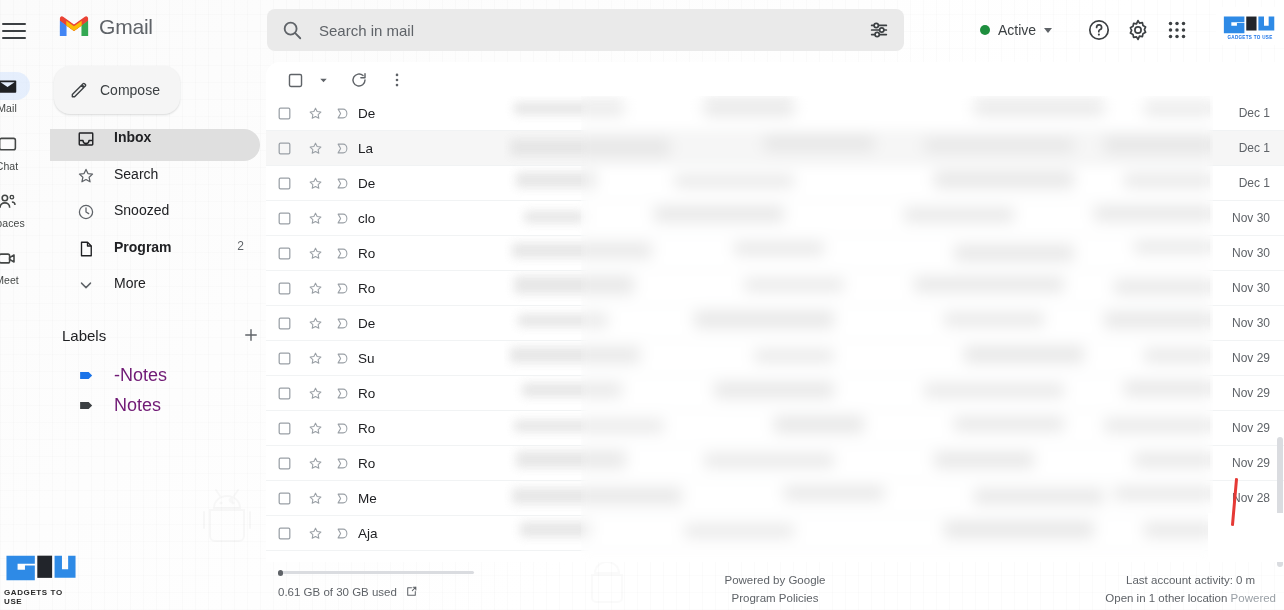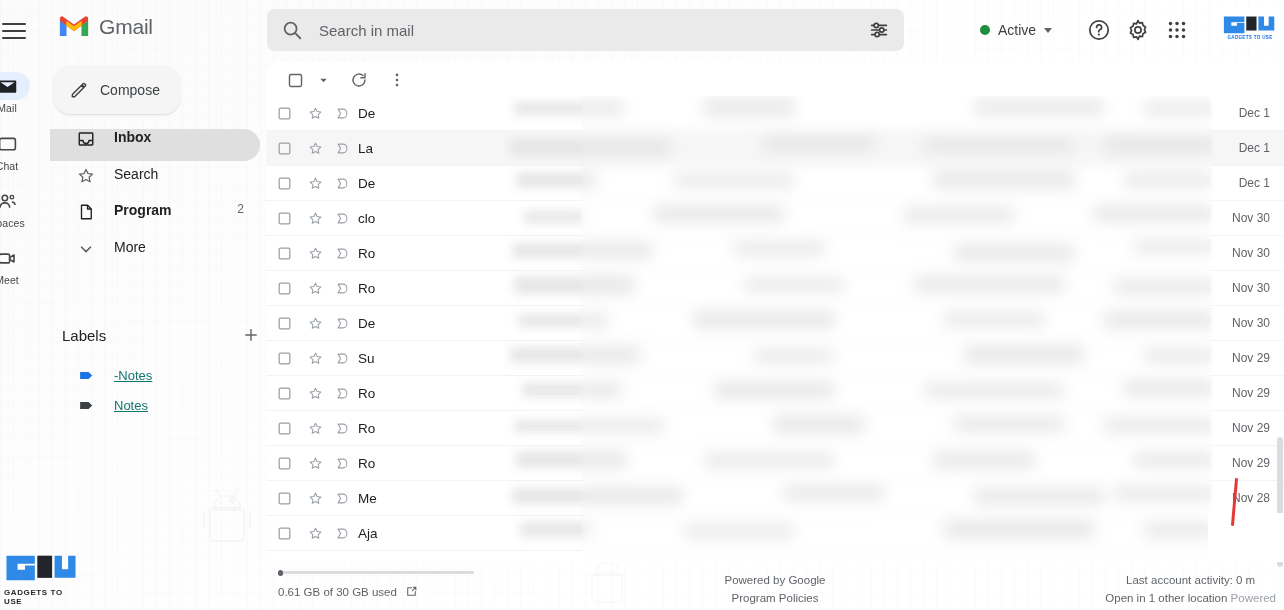--- a/index.html
+++ b/index.html
@@ -167,21 +167,21 @@
   }
   .labels-title { font-size: 15px; color: #202124; }
   .labels-add { width: 18px; height: 18px; cursor: pointer; }
 
   .label-list { position: absolute; left: 20px; top: 296px; width: 210px; }
   .label-item {
     height: 30px; display: flex; align-items: center;
     padding-left: 26px; border-radius: 0 16px 16px 0;
     cursor: pointer;
   }
-  .label-lbl { font-size: 13px; color: #0f766e; margin-left: 18px; text-decoration: underline; }
+  .label-lbl { font-size: 18px; color: #701a75; margin-left: 18px; }
 
   .gtu-watermark {
     position: absolute; left: 4px; bottom: 4px;
     width: 78px; z-index: 7;
   }
   .gtu-watermark .wm-txt {
     font-size: 8px; font-weight: 700; color: #2b2b2b;
     letter-spacing: .6px; margin-top: 1px;
   }
 
@@ -456,20 +456,30 @@
       <div class="nav-item">
         <span class="nav-ico">
           <svg width="18" height="18" viewBox="0 0 24 24">
               <path d="M12 3.2l2.6 5.6 6.1.7-4.5 4.2 1.2 6-5.4-3-5.4 3 1.2-6L3.3 9.5l6.1-.7z" fill="none" stroke="#5f6368" stroke-width="1.7" stroke-linejoin="round"></path>
             </svg>
         </span>
         <span class="nav-lbl">Search</span>
         <span class="nav-count"></span>
       </div>
 
+      <div class="nav-item">
+        <span class="nav-ico">
+          <svg width="18" height="18" viewBox="0 0 24 24">
+              <circle cx="12" cy="12" r="8.8" fill="none" stroke="#5f6368" stroke-width="1.7"></circle>
+              <path d="M12 6.6V12l3.6 2.2" fill="none" stroke="#5f6368" stroke-width="1.7" stroke-linecap="round"></path>
+            </svg>
+        </span>
+        <span class="nav-lbl">Snoozed</span>
+        <span class="nav-count"></span>
+      </div>
 
 
       <div class="nav-item bold">
         <span class="nav-ico">
           <svg width="18" height="18" viewBox="0 0 24 24">
               <path d="M6 3h8l5 5v13H6z" fill="none" stroke="#202124" stroke-width="1.8" stroke-linejoin="round"></path>
               <path d="M14 3v5h5" fill="none" stroke="#202124" stroke-width="1.8" stroke-linejoin="round"></path>
             </svg>
         </span>
         <span class="nav-lbl">Program</span>

